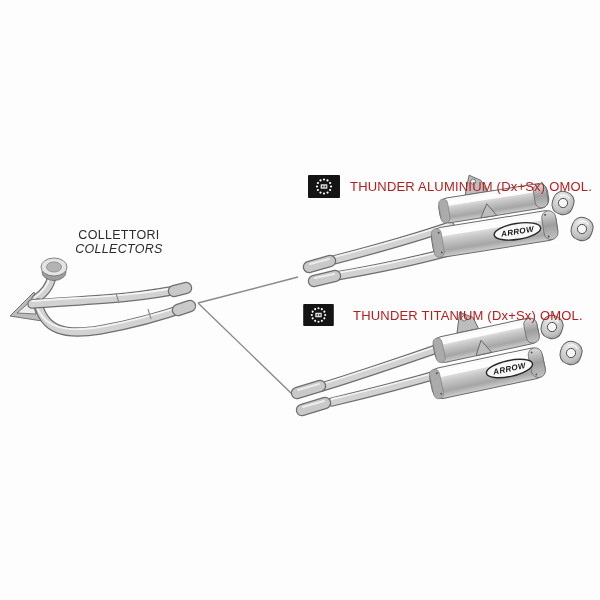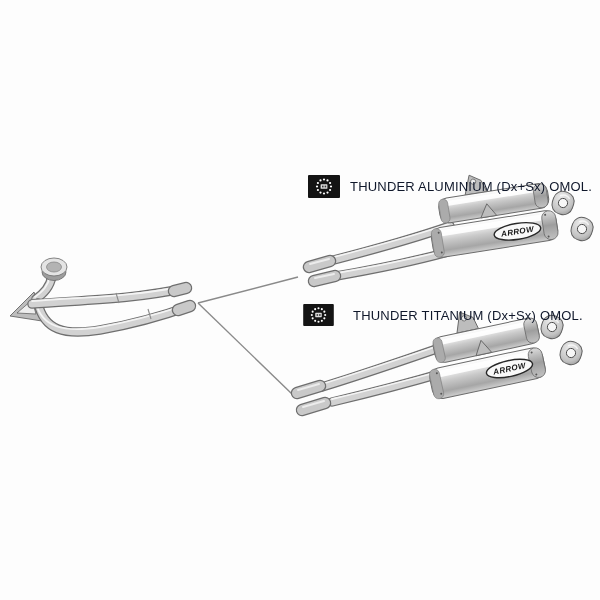--- a/index.html
+++ b/index.html
@@ -33,21 +33,21 @@
 
   .connector{stroke:#8a8a8a;stroke-width:1.4}
 
   .flange-rim{fill:#e4e4e4;stroke:#777;stroke-width:.9}
   .flange-collar{fill:#9d9d9d;stroke:#6a6a6a;stroke-width:.8}
   .flange-bore{fill:#b3b3b3;stroke:#808080;stroke-width:.7}
   .weld{stroke:#8a8a8a;stroke-width:1.1}
 
   
   .option-row{position:absolute;display:flex;align-items:center;
-              font-size:13px;color:#0f172a;letter-spacing:.2px;white-space:nowrap;}
+              font-size:13px;color:#b91c1c;letter-spacing:.2px;white-space:nowrap;}
   .option-row .badge{flex:0 0 auto;display:block}
   .row-aluminium{left:308px;top:175px;gap:10px;}
   .row-titanium{left:303px;top:304px;gap:19px;}
   .collectors-label{position:absolute;left:58px;top:228px;width:122px;text-align:center;
                     font-size:12.5px;line-height:1.12;color:#2b2b2b;letter-spacing:.3px;}
   .collectors-label .en{font-style:italic;}
 </style>
 </head>
 <body>
 
@@ -209,20 +209,24 @@
         <path class="ring-hl" d="M -5,-6 A 7,7 0 0 1 5,-6"></path>
       </g>
       <g transform="translate(571,353) rotate(18)">
         <rect class="ring" x="-10.5" y="-11.5" width="21" height="23" rx="9.5"></rect>
         <circle class="ring-hole" r="4.6"></circle>
         <path class="ring-hl" d="M -5,-6 A 7,7 0 0 1 5,-6"></path>
       </g>
     </g>
   </svg>
 
+  <div class="collectors-label">
+    <div>COLLETTORI</div>
+    <div class="en">COLLECTORS</div>
+  </div>
 
   <div class="option-row row-aluminium">
     <svg class="badge" width="32" height="23" viewBox="0 0 32 23">
       <rect width="32" height="23" rx="1" fill="#141414"></rect>
       <g fill="#ffffff">
         <circle cx="23" cy="11.5" r="1.1"></circle>
           <circle cx="22.1" cy="15" r="1.1"></circle>
         <circle cx="19.5" cy="17.6" r="1.1"></circle>
           <circle cx="16" cy="18.5" r="1.1"></circle>
         <circle cx="12.5" cy="17.6" r="1.1"></circle>

